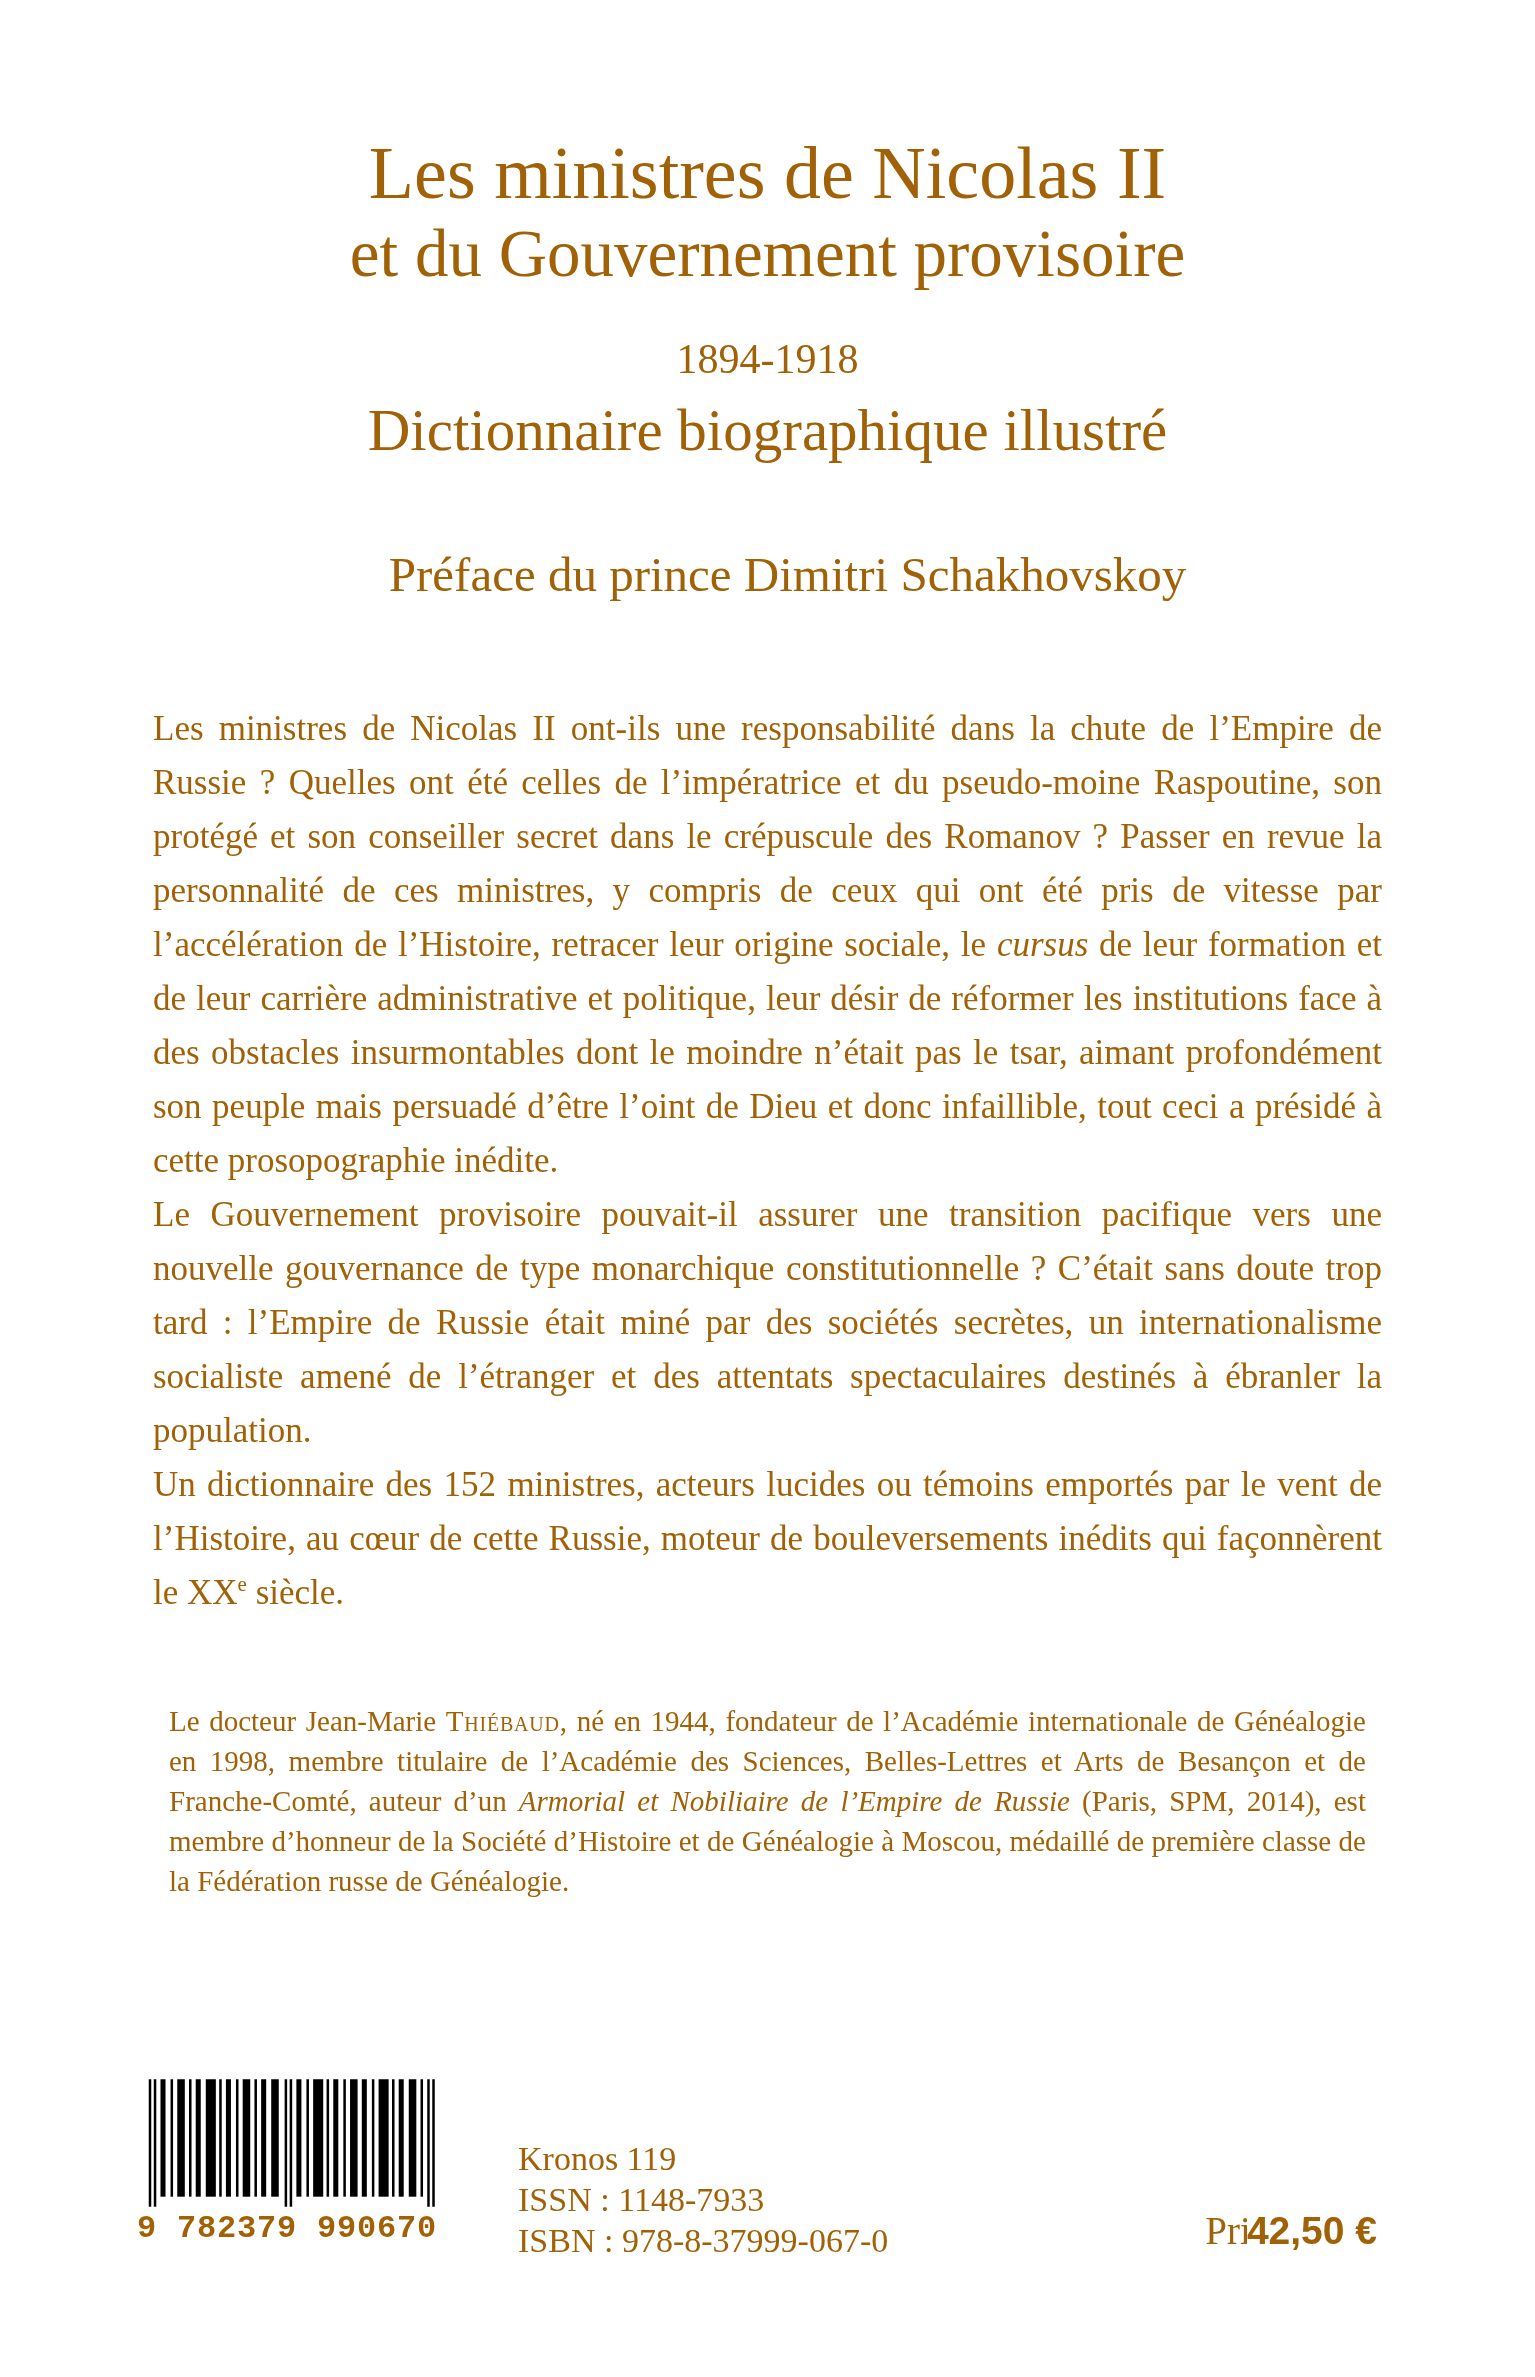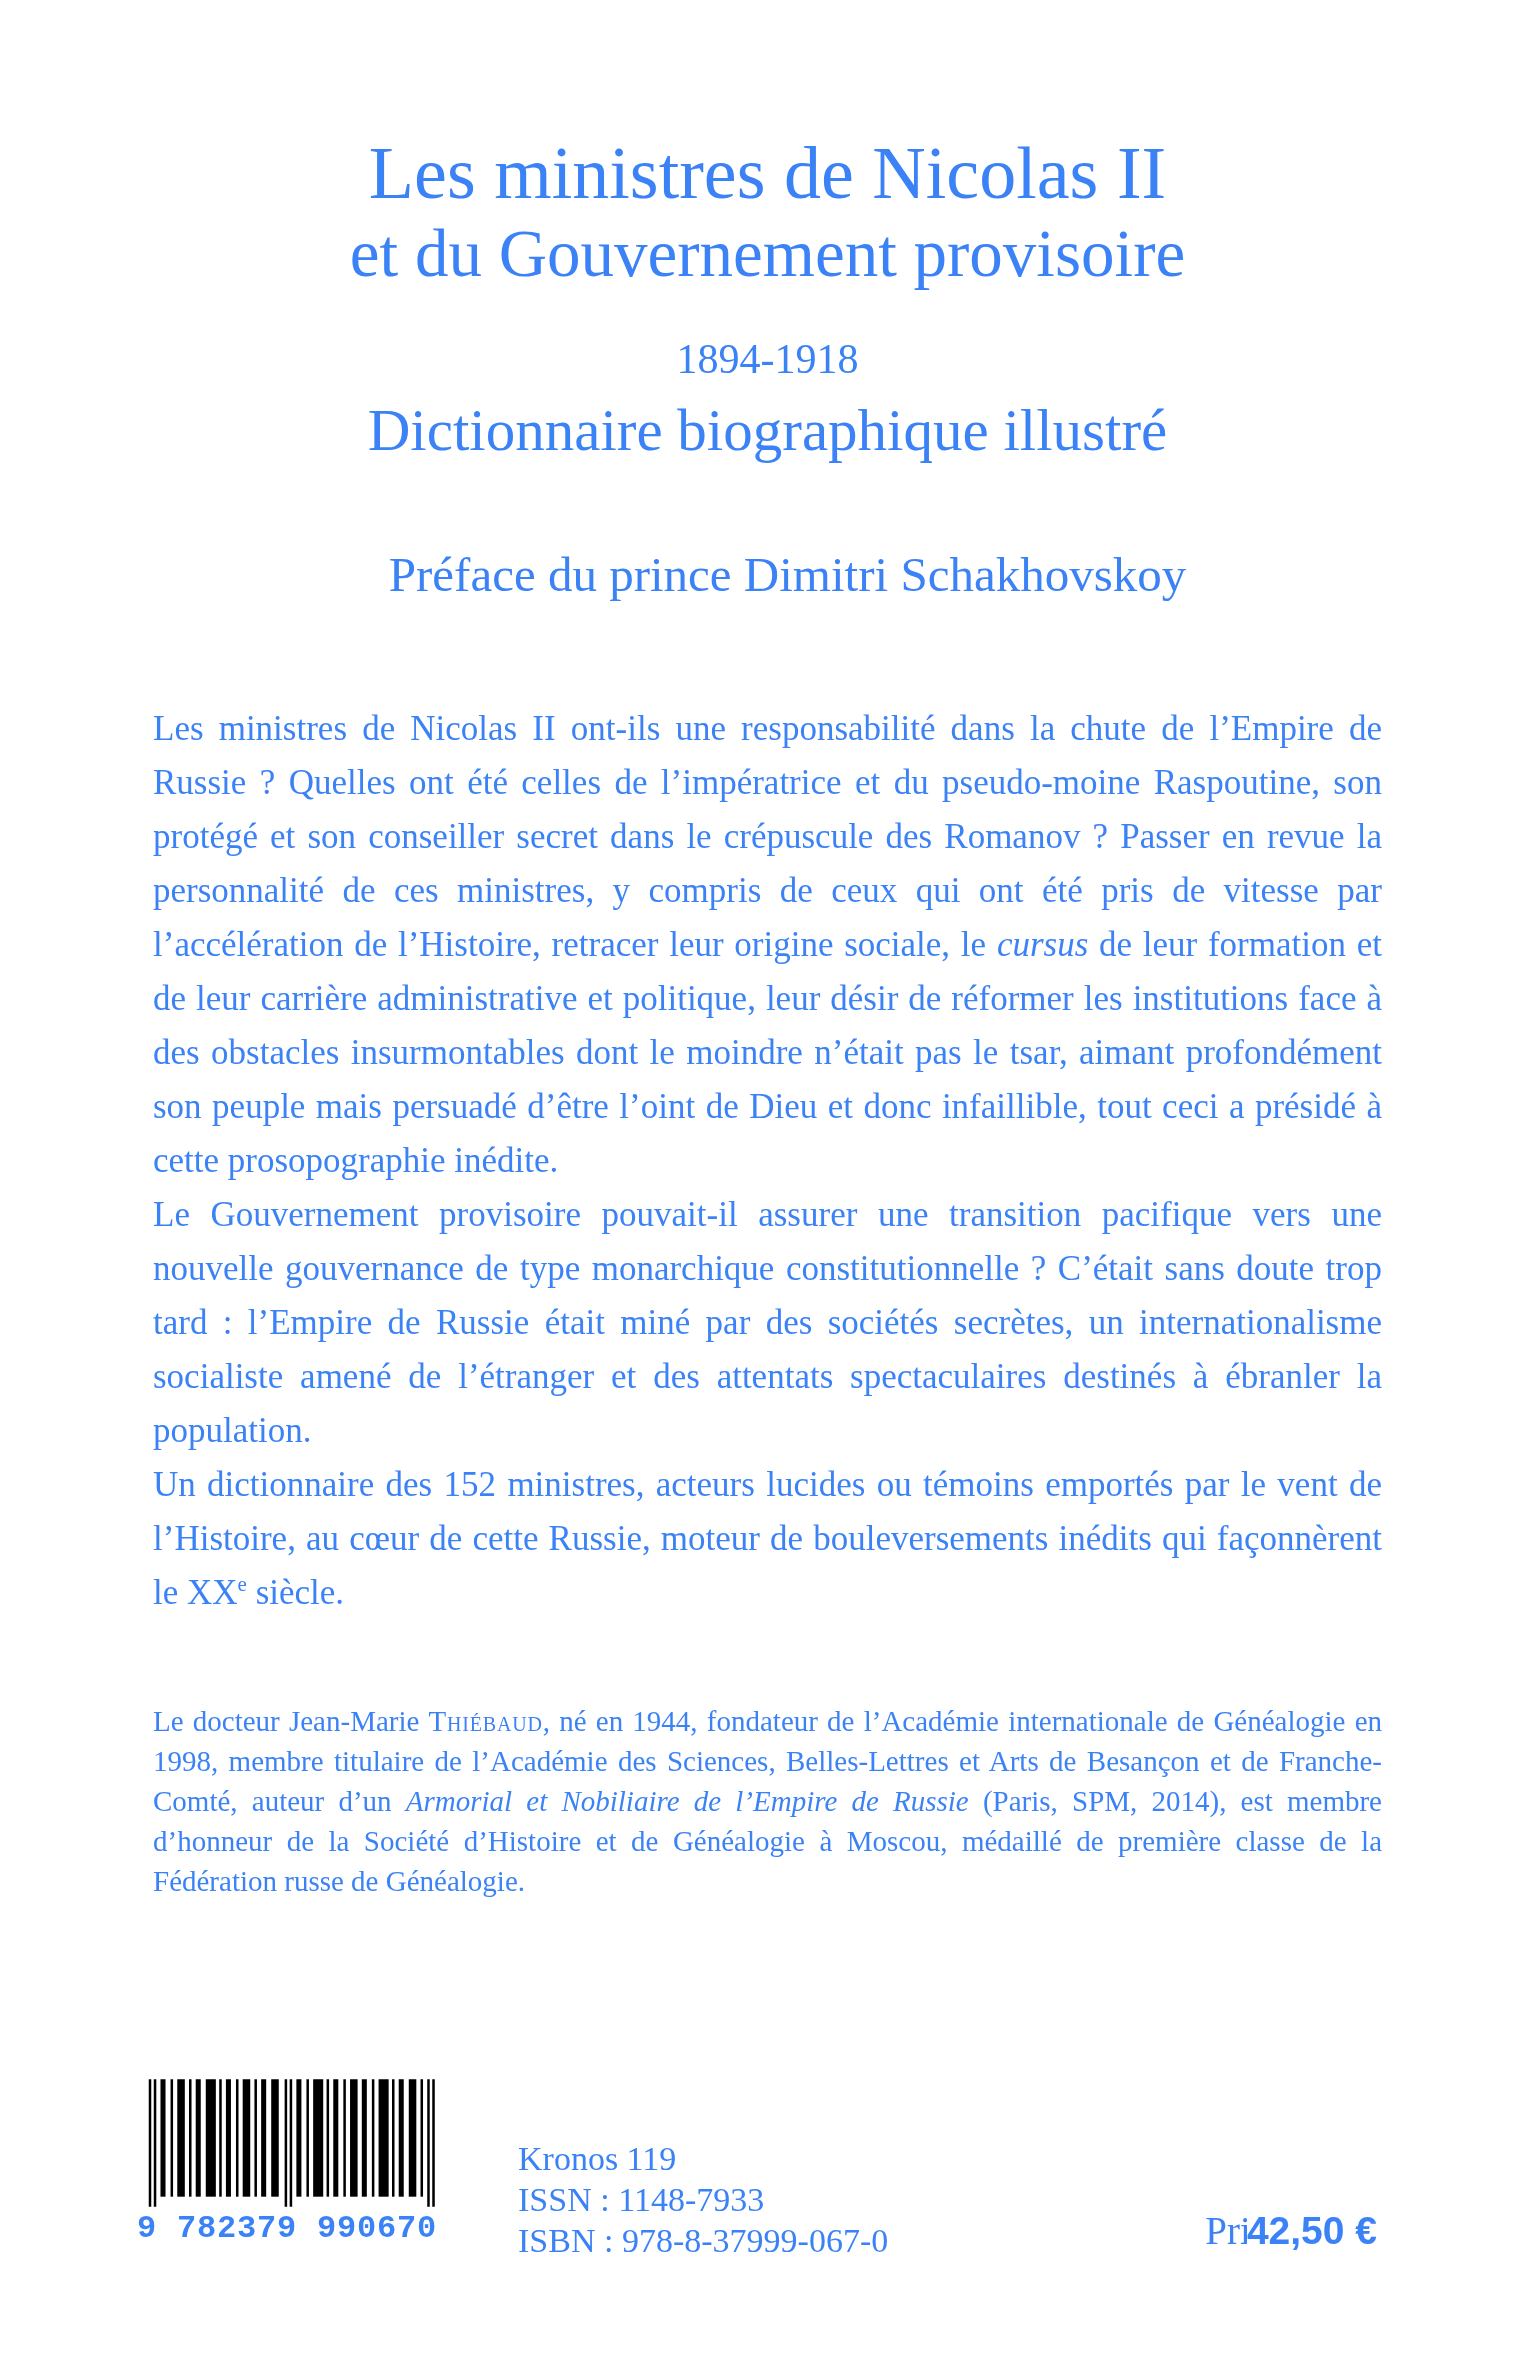--- a/index.html
+++ b/index.html
@@ -6,21 +6,21 @@
     margin: 0;
     padding: 0;
     background: #ffffff;
   }
   .page {
     position: relative;
     width: 1535px;
     height: 2377px;
     margin: 0 auto;
     background: #ffffff;
-    color: #3b82f6;
+    color: #a16207;
     font-family: "Liberation Serif", serif;
     overflow: hidden;
   }
   
   .cover-header {
     padding-top: 134px;
     text-align: center;
   }
   .title-line1 {
     margin: 0;
@@ -62,21 +62,21 @@
     vertical-align: super;
     line-height: 0;
   }
   
   .bio {
     margin: 81px 153px 0 153px;
     font-size: 29px;
     line-height: 40px;
     text-align: justify;
   }
-  .bio p { margin: 0; }
+  .bio p { margin: 16px; }
   
   .barcode-block {
     position: absolute;
     left: 137px;
     top: 2079px;
     width: 319px;
   }
   .barcode-svg { display: block; }
   .barcode-digits {
     margin-top: 3.4px;

